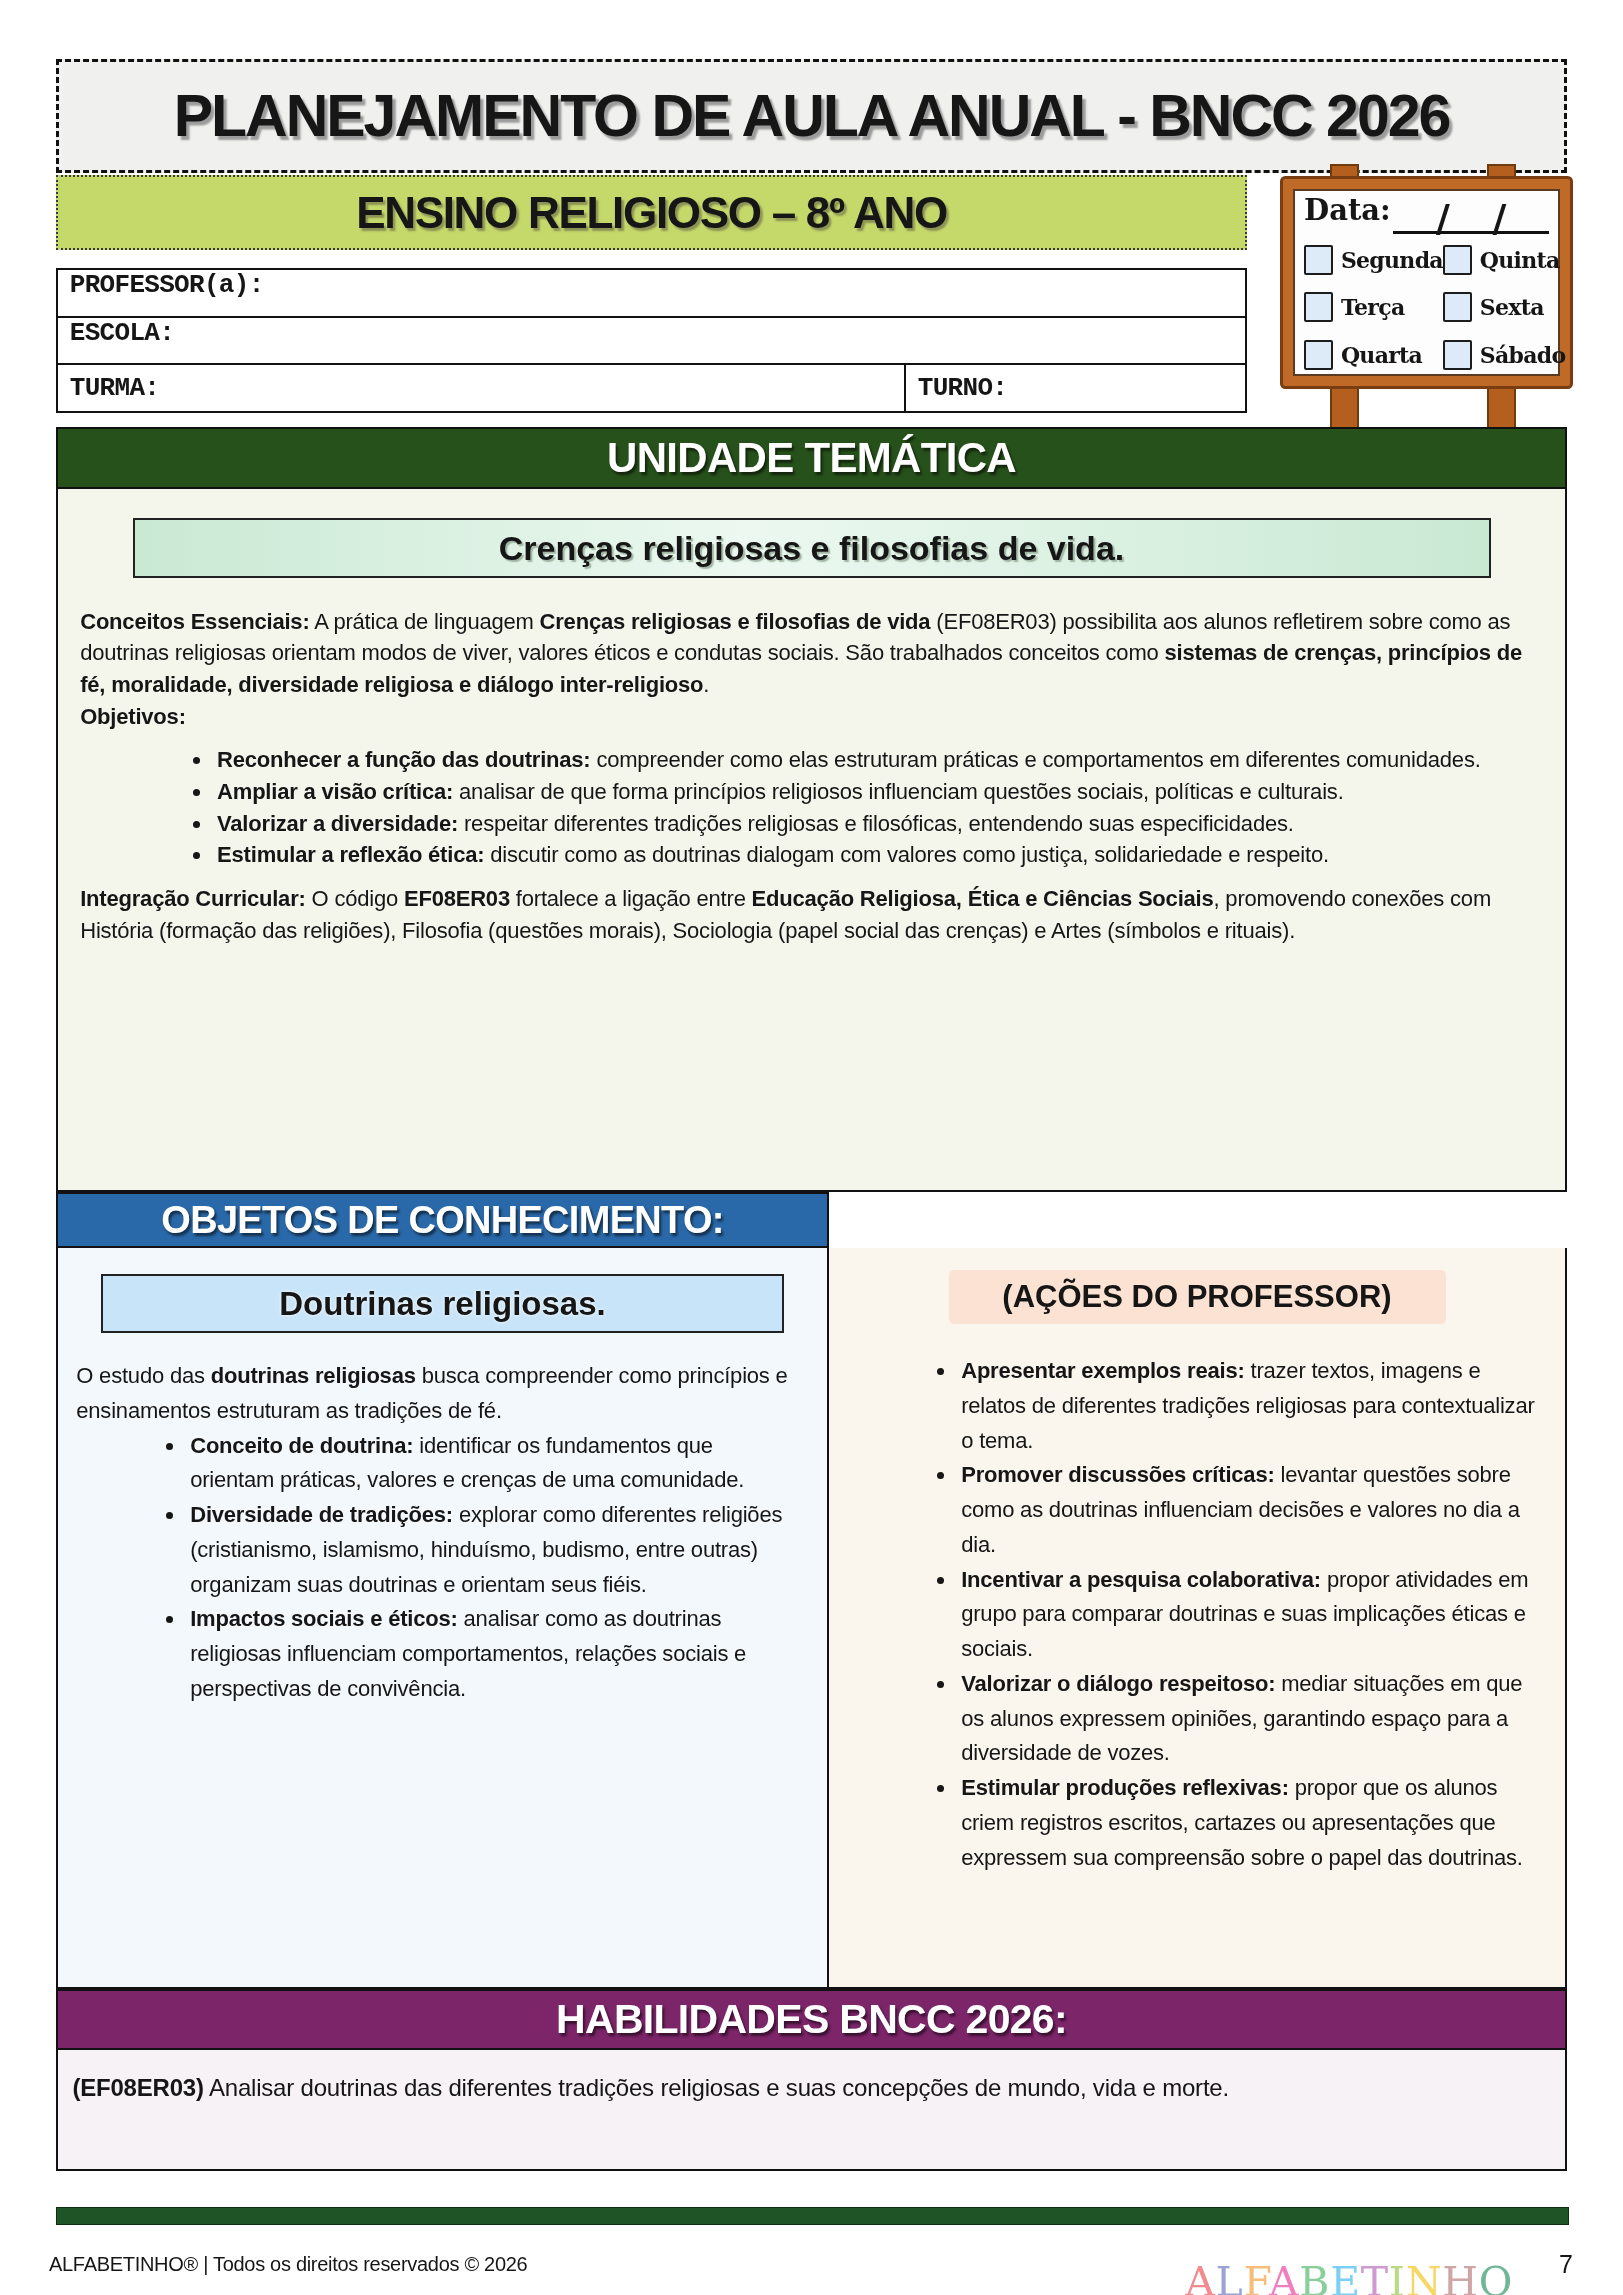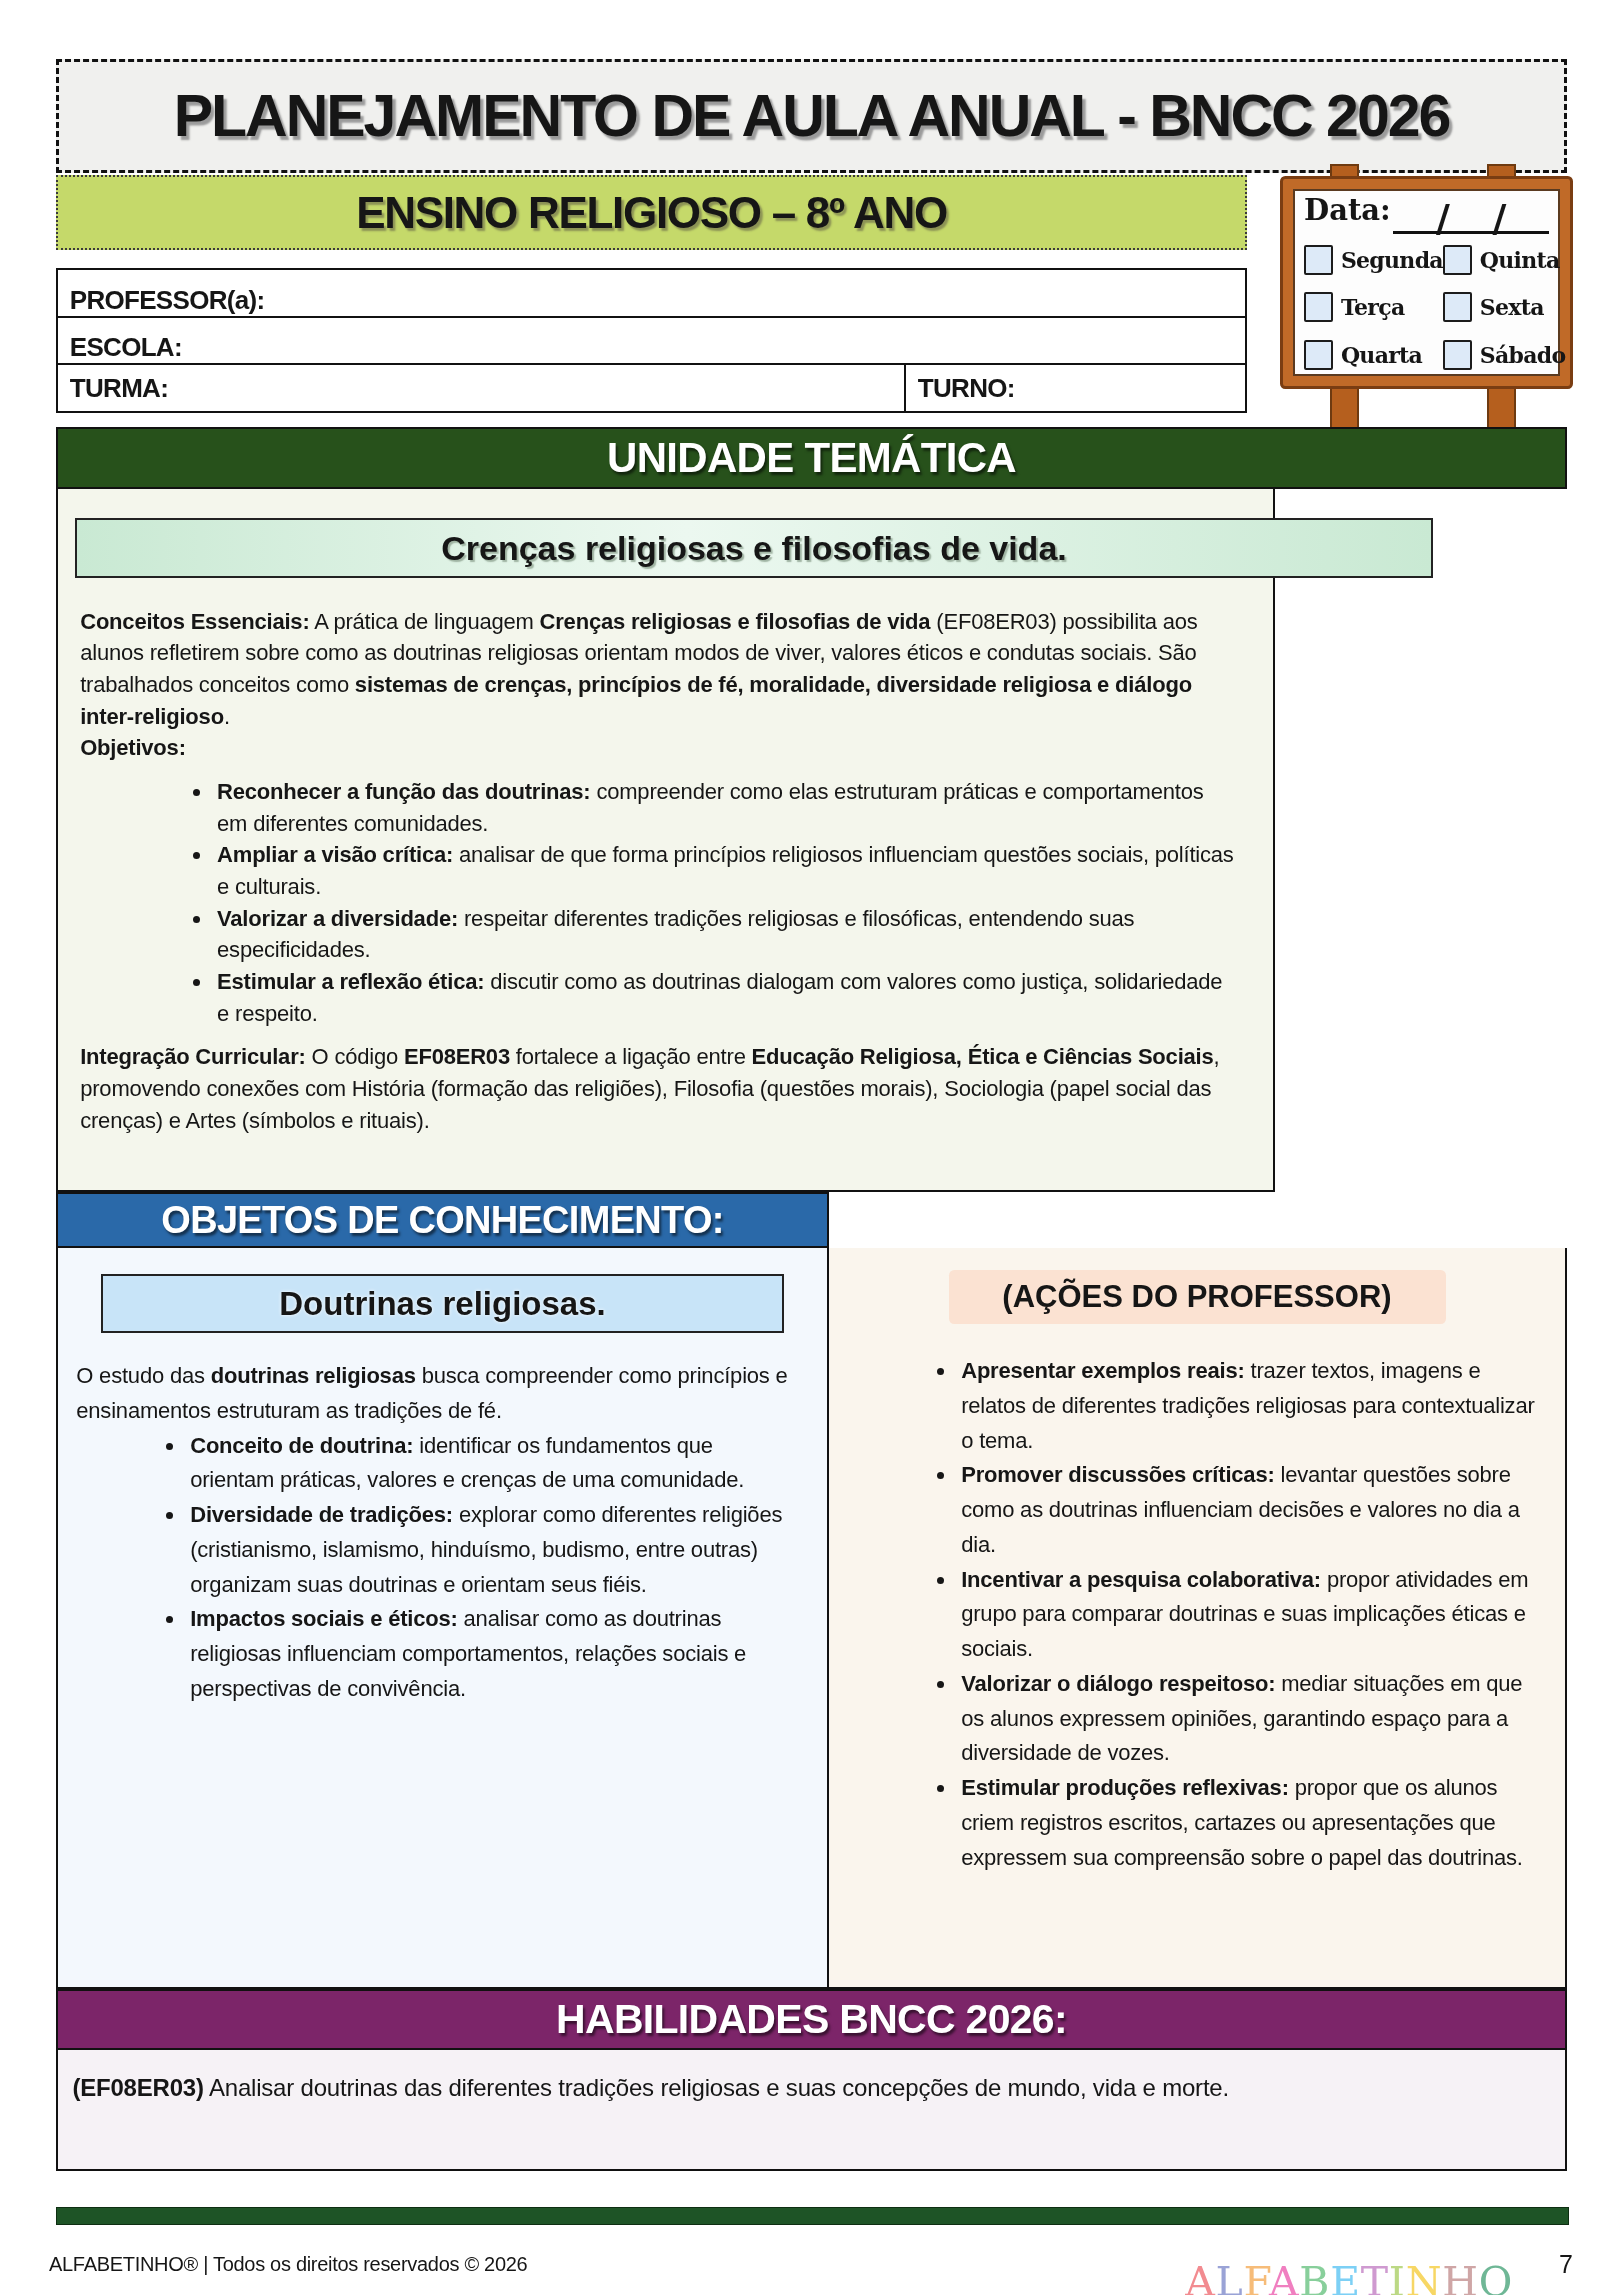--- a/index.html
+++ b/index.html
@@ -61,41 +61,41 @@
   .days-grid { flex: 1; display: grid; grid-template-columns: 1.12fr 1fr; row-gap: 2.6px; margin-top: 7.9px; align-content: space-between; }
   .day { display: flex; align-items: center; gap: 7.9px; }
   .checkbox { width: 29px; height: 30px; background: #ddeaf8; border: 2.6px solid #1c1c1c; border-radius: 2px; flex: 0 0 auto; }
   .day-label { font-family: "DejaVu Serif", serif; font-weight: bold; font-size: 22px; letter-spacing: -0.7px; }
 
   
   .info-table {
     position: absolute; left: 56px; top: 268px; width: 1191px; height: 145px;
     background: #ffffff; border: 2.6px solid #111; display: flex; flex-direction: column;
   }
-  .info-row { flex: 1; display: flex; align-items: flex-end; border-bottom: 2px solid #111; }
+  .info-row { flex: 1; display: flex; align-items: flex-start; border-bottom: 2px solid #111; font-family: Liberation Mono, monospace; }
   .info-row:last-child { border-bottom: none; }
   .info-label { font-size: 26px; font-weight: bold; letter-spacing: -0.7px; padding-left: 11.8px; }
   .info-cell { height: 100%; display: flex; align-items: center; }
   .cell-turma { flex: 0 0 848px; border-right: 2px solid #111; }
   .cell-turno { flex: 1; }
 
   
   .bar {
     position: absolute; display: flex; align-items: center; justify-content: center;
     color: #fff; font-weight: bold; border: 2px solid #111;
     text-shadow: 2px 2.6px 2.6px rgba(0,0,0,0.55); letter-spacing: -0.7px;
   }
   .bar-green  { left: 56px; top: 427px;  width: 1511px; height: 62px; background: #27511b; font-size: 42px; }
   .bar-blue   { left: 56px; top: 1192px; width: 773px; height: 56px; background: #2a69a9; font-size: 38px; }
   .bar-orange { left: 829px; top: 1192px; width: 738px; height: 56px; background: #e8680e; border-left: none; font-size: 38px; }
   .bar-purple { left: 56px; top: 1989px; width: 1511px; height: 61px; background: #7c2569; font-size: 41px; }
 
   
   .unidade-body {
-    position: absolute; left: 56px; top: 489px; width: 1219px; height: 703px;
+    position: absolute; left: 56px; top: 489px; width: 1511px; height: 703px;
     background: #f4f6ec; border: 2px solid #111; border-top: none; padding: 29px 17px 0 17px;
   }
   .topic-box {
     margin: 0 auto; width: 1358px; height: 60px;
     background: linear-gradient(90deg, #c9e9d3, #ecf8f0 45%, #c9e9d3);
     border: 2px solid #222; display: flex; align-items: center; justify-content: center;
     font-size: 34px; font-weight: bold; text-shadow: 2px 2px 1.3px #9fb3a2;
   }
   .body-text { font-size: 22px; line-height: 1.44; letter-spacing: -0.2px; }
   .unidade-body .body-text { margin-top: 27.5px; padding: 0 5.2px; }

